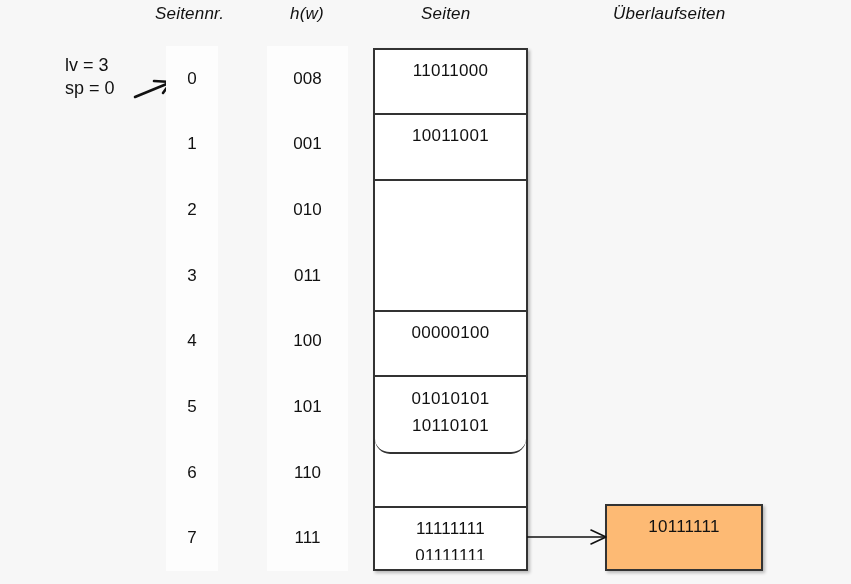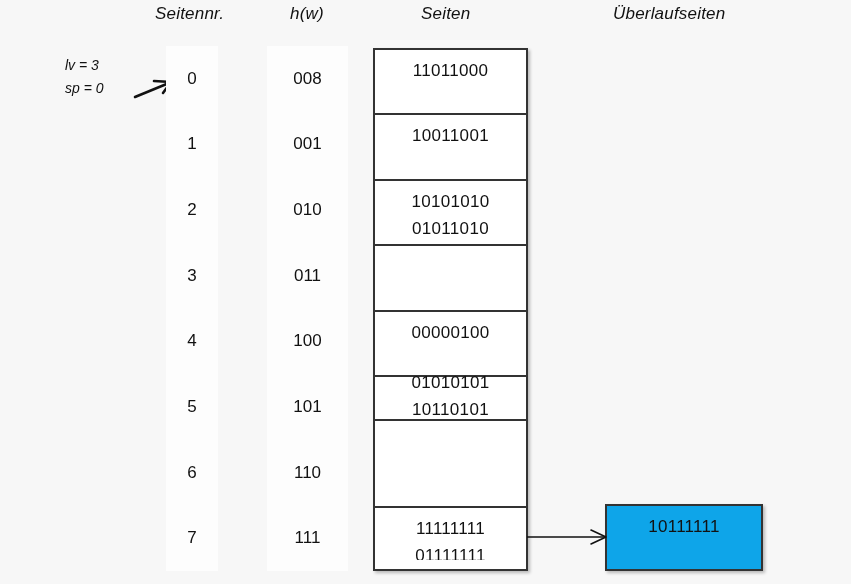--- a/index.html
+++ b/index.html
@@ -36,22 +36,21 @@
   #hdr-seitennr { left: 128px; }
   #hdr-hw       { left: 263px; }
   #hdr-seiten   { left: 394px; }
   #hdr-ueberl   { left: 586px; }
 
   
   #annot {
     position: absolute;
     left: 38px;
     top: 54px;
-    font-style: italic;
-    font-size: 14px;
+    font-size: 18px;
     line-height: 23px;
     white-space: nowrap;
     color: #111;
   }
   #annot .line { display: block; }
   #annot-arrow {
     position: absolute;
     left: 106px;
     top: 76px;
     width: 42px;
@@ -117,21 +116,21 @@
 
   
   #overflow-box {
     position: absolute;
     left: 578px;
     top: 504px;
     width: 158px;
     height: 67px;
     border: 2px solid #333;
     box-sizing: border-box;
-    background: #0ea5e9;
+    background: #fdba74;
     box-shadow: 2px 2px 3px rgba(0,0,0,0.25);
     display: flex;
     align-items: flex-start;
     justify-content: center;
     padding-top: 7px;
   }
   #overflow-box .rec {
     font-size: 17px;
     line-height: 27px;
     letter-spacing: 0.3px;
@@ -189,29 +188,25 @@
       <div class="plain-cell" style="top: 459.375px; height: 65.625px;">111</div>
     </div>
 
   <div id="col-seiten">
       <div class="page-cell" style="top: 0px; height: 65.375px; text-align: right;">
         <div class="rec">11011000</div>
       </div>
       <div class="page-cell" style="top: 65.375px; height: 65.375px;">
         <div class="rec">10011001</div>
       </div>
-      <div class="page-cell" style="top: 130.75px; height: 65.375px;">
-        <div class="rec">10101010</div>
-        <div class="rec">01011010</div>
-      </div>
       <div class="page-cell" style="top: 196.125px; height: 65.375px;"></div>
       <div class="page-cell" style="top: 261.5px; height: 65.375px;">
         <div class="rec">00000100</div>
       </div>
-      <div class="page-cell" style="top: 312px; height: 59px;">
+      <div class="page-cell" style="top: 328px; height: 76px; border-radius: 15px;">
         <div class="rec">01010101</div>
         <div class="rec">10110101</div>
       </div>
       <div class="page-cell" style="top: 392.25px; height: 65.375px;"></div>
       <div class="page-cell" style="top: 457.625px; height: 52px; border-bottom: none; text-align: right;">
         <div class="rec">11111111</div>
         <div class="rec">01111111</div>
       </div>
     </div>
 

